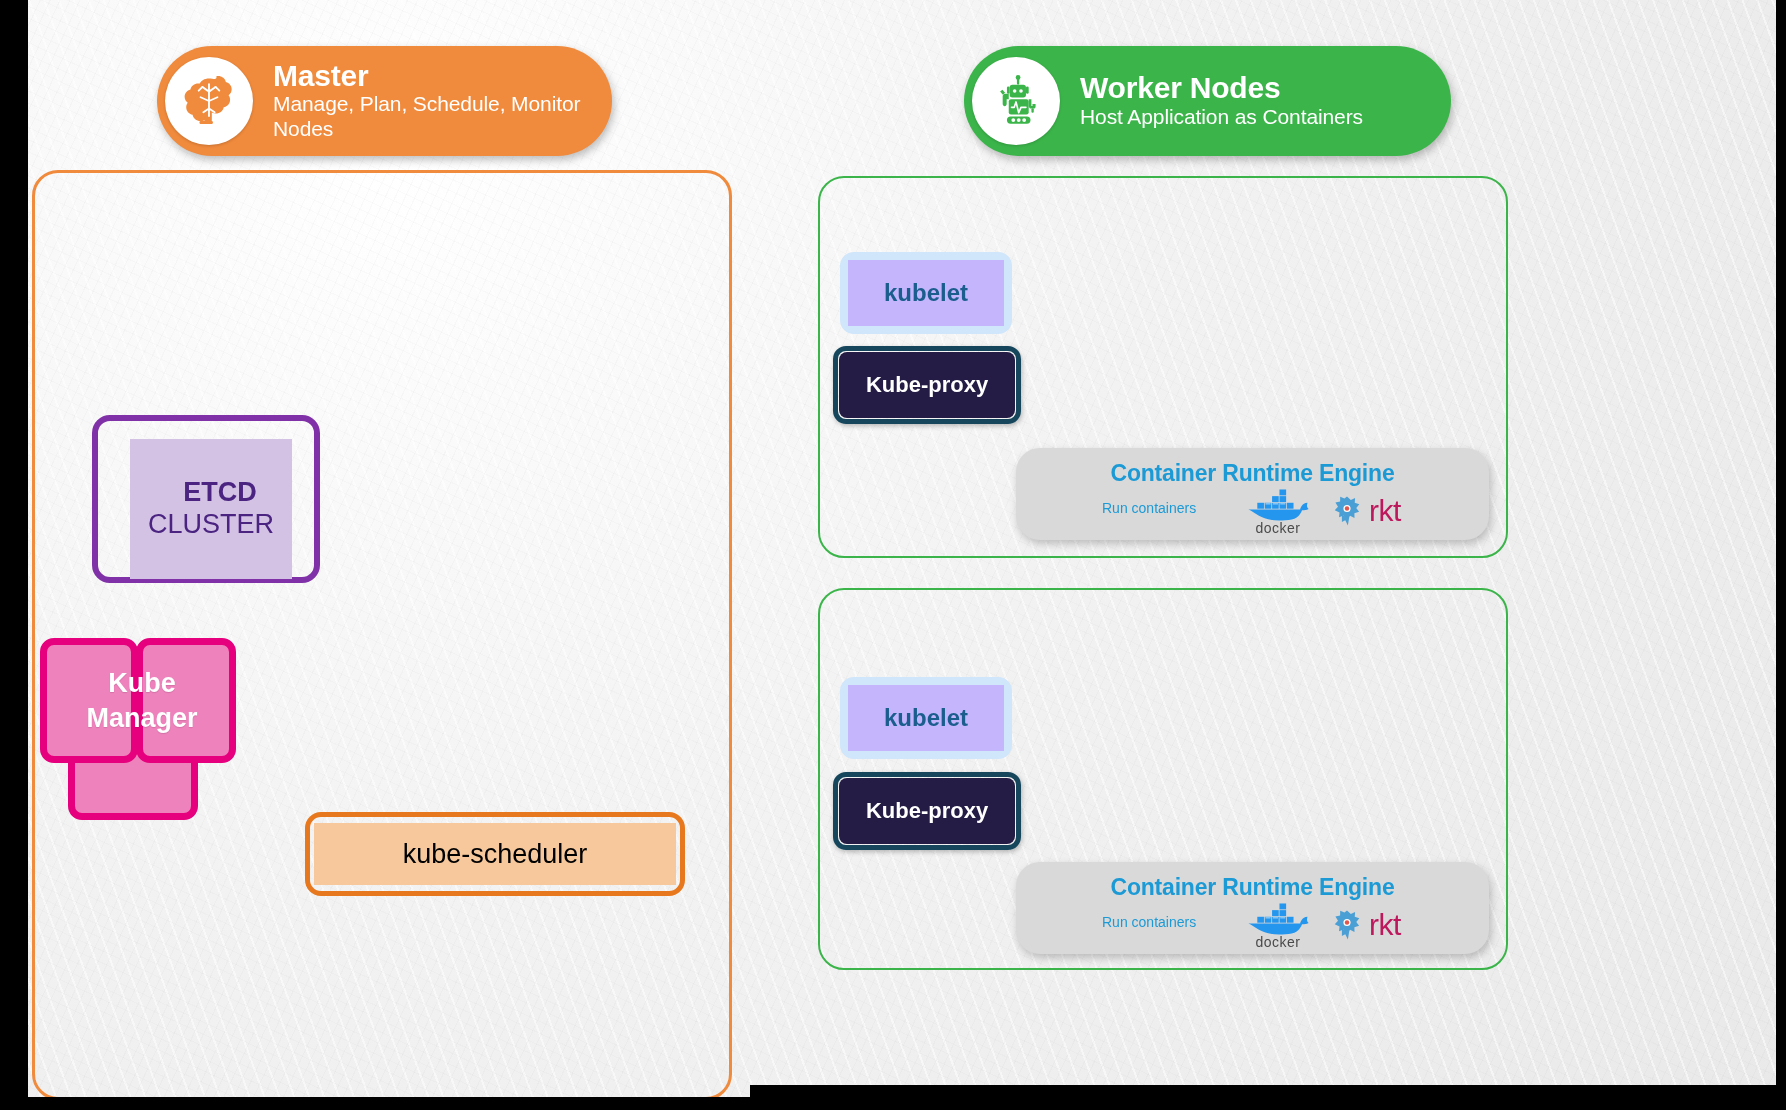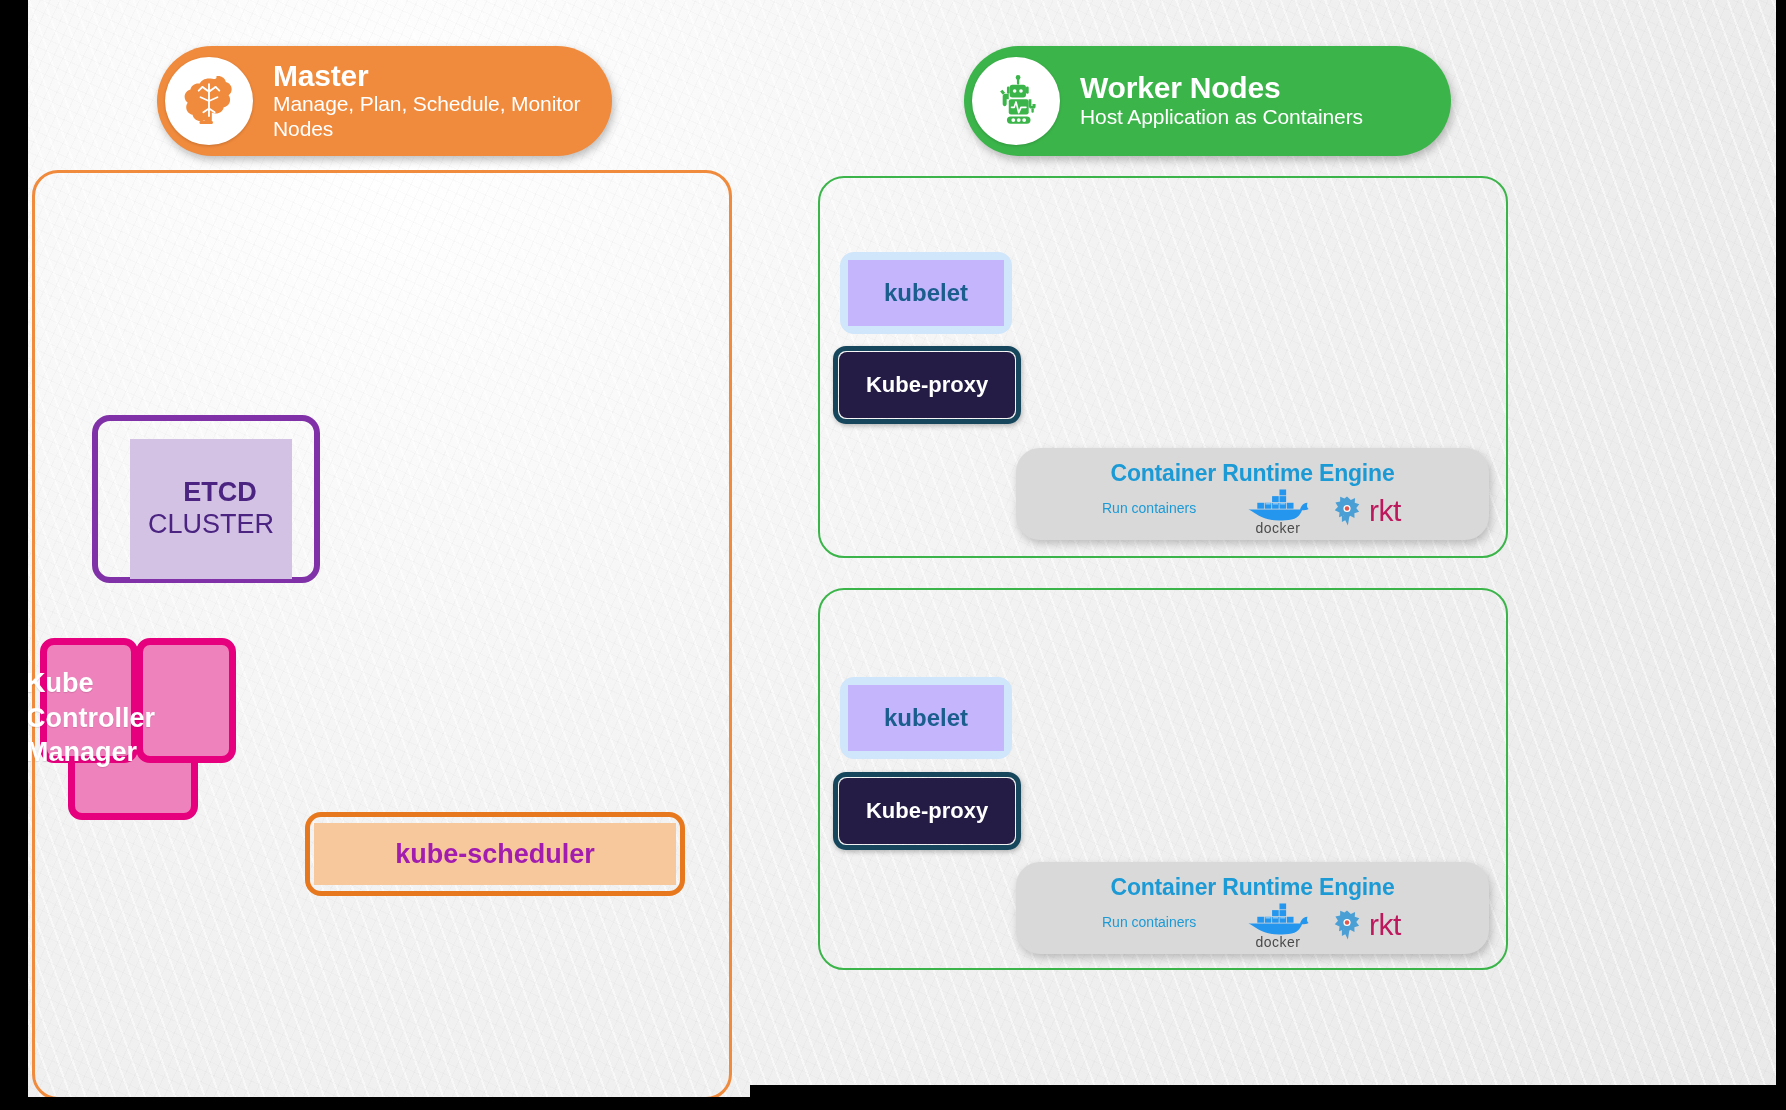--- a/index.html
+++ b/index.html
@@ -114,35 +114,35 @@
     position:absolute;
     background:#EE82BC;
     border: 7px solid #E6007E;
     border-radius: 14px;
   }
   #kcm-a { left: 0px;  top: 0px;  width: 98px;  height: 125px; }
   #kcm-b { left: 96px; top: 0px;  width: 100px; height: 125px; }
   #kcm-c { left: 28px; top: 60px; width: 130px; height: 122px; }
   #kcm-label {
     position:absolute; left: -14px; top: 28px; width: 232px;
-    text-align:left; color:#ffffff; font-size: 27px; font-weight: bold;
+    text-align:center; color:#ffffff; font-size: 27px; font-weight: bold;
     line-height: 1.28; z-index: 5; text-shadow: 0 1px 1px rgba(0,0,0,0.12);
   }
 
   
   #box-scheduler {
     left: 305px; top: 812px; width: 380px; height: 84px;
     border: 5px solid #E8781E; border-radius: 16px;
     background: transparent;
   }
   #box-scheduler .inner {
     position:absolute; left: 4px; top: 6px; right: 4px; bottom: 6px;
     background: #F6C89C;
     display:flex; align-items:center; justify-content:center;
-    color:#a21caf; font-size:27px; font-weight:bold;
+    color:#000000; font-size:27px; font-weight:normal;
   }
 
   
   .box-kubelet {
     position:absolute; width: 172px; height: 82px;
     border: 8px solid #CFE6FB; border-radius: 14px;
   }
   .box-kubelet .inner {
     position:absolute; inset: 0;
     background:#c4b5fd;
@@ -270,21 +270,20 @@
     </div>
   </div>
 
 
   <div id="kcm-wrap">
     <div class="kcm-card" id="kcm-c"></div>
     <div class="kcm-card" id="kcm-a"></div>
     <div class="kcm-card" id="kcm-b"></div>
     <div id="kcm-label">
       <div>Kube</div>
-      <div>Controller</div>
       <div>Manager</div>
     </div>
   </div>
 
   <div class="box" id="box-scheduler">
     <div class="inner">kube-scheduler</div>
   </div>
 
   <div class="zone" id="zone-w1"></div>
 

